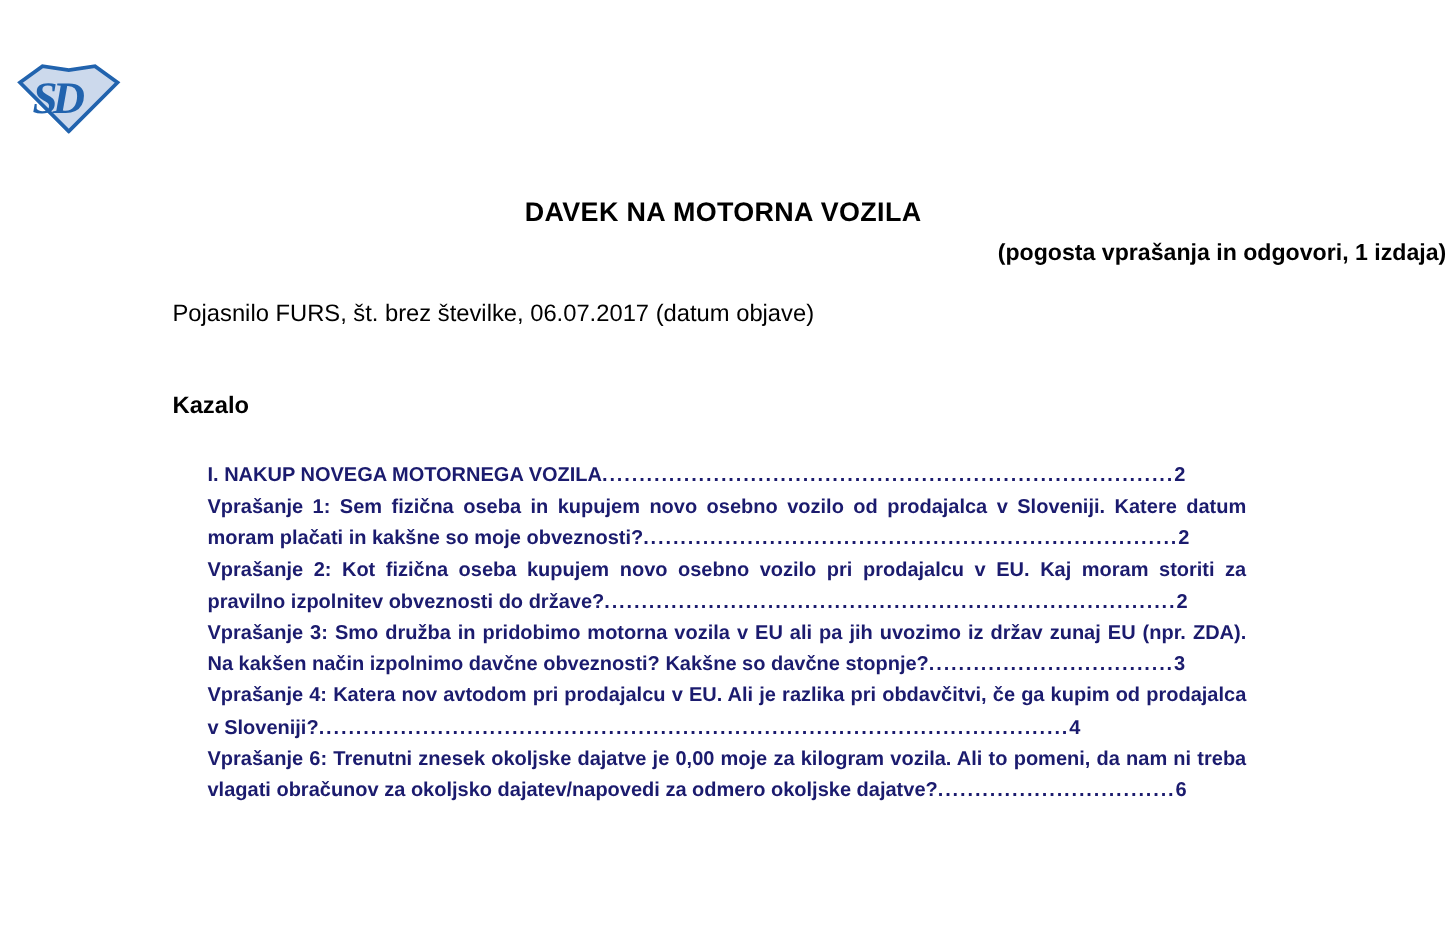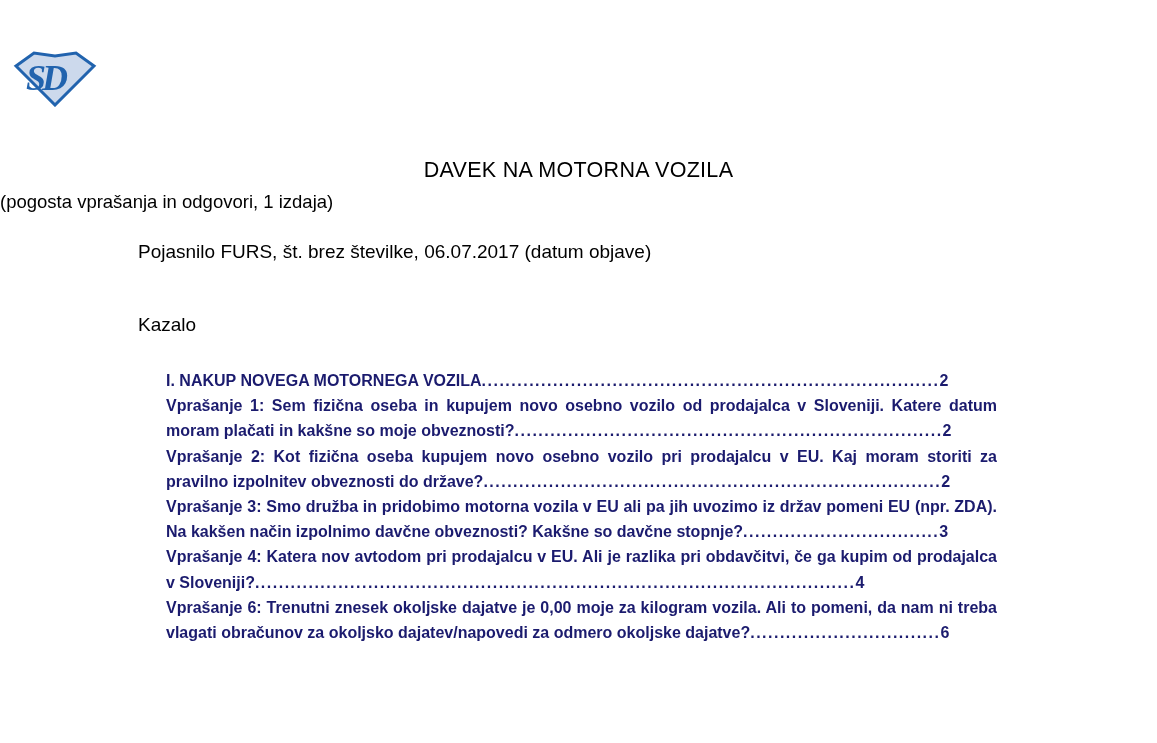--- a/index.html
+++ b/index.html
@@ -23,48 +23,48 @@
     width: 84px;
     height: 58px;
   }
   .doc-title {
     position: absolute;
     top: 158px;
     left: 0;
     width: 1157px;
     text-align: center;
     font-size: 21.5px;
-    font-weight: normal;
+    font-weight: bold;
     letter-spacing: 0.3px;
     white-space: nowrap;
   }
   .doc-subtitle {
     position: absolute;
     top: 191px;
     left: 0;
     width: 1157px;
-    text-align: left;
+    text-align: right;
     font-size: 18.5px;
-    font-weight: normal;
+    font-weight: bold;
     white-space: nowrap;
   }
   .reference-line {
     position: absolute;
     top: 241px;
     left: 138px;
     font-size: 19px;
     font-weight: normal;
     white-space: nowrap;
   }
   .toc-heading {
     position: absolute;
     top: 314px;
     left: 138px;
     font-size: 19px;
-    font-weight: normal;
+    font-weight: bold;
   }
   .toc {
     position: absolute;
     top: 368px;
     left: 166px;
     width: 831px;
     color: var(--toc_text, #1b1b6e);
     font-size: 16px;
     font-weight: bold;
   }
@@ -104,21 +104,21 @@
 
   <div class="toc-heading">Kazalo</div>
 
   <div class="toc">
     <p class="toc-entry"><span class="toc-text">I. NAKUP NOVEGA MOTORNEGA VOZILA</span><span class="toc-dots">.............................................................................</span><span class="toc-page">2</span><span class="toc-end-spacer"></span></p>
 
     <p class="toc-entry"><span class="toc-text">Vprašanje 1: Sem fizična oseba in kupujem novo osebno vozilo od prodajalca v Sloveniji. Katere datum moram plačati in kakšne so moje obveznosti?</span><span class="toc-dots">........................................................................</span><span class="toc-page">2</span><span class="toc-end-spacer"></span></p>
 
     <p class="toc-entry"><span class="toc-text">Vprašanje 2: Kot fizična oseba kupujem novo osebno vozilo pri prodajalcu v EU. Kaj moram storiti za pravilno izpolnitev obveznosti do države?</span><span class="toc-dots">.............................................................................</span><span class="toc-page">2</span><span class="toc-end-spacer"></span></p>
 
-    <p class="toc-entry"><span class="toc-text">Vprašanje 3: Smo družba in pridobimo motorna vozila v EU ali pa jih uvozimo iz držav pomeni EU (npr. ZDA). Na kakšen način izpolnimo davčne obveznosti? Kakšne so davčne stopnje?</span><span class="toc-dots">.................................</span><span class="toc-page">3</span><span class="toc-end-spacer"></span></p>
+    <p class="toc-entry"><span class="toc-text">Vprašanje 3: Smo družba in pridobimo motorna vozila v EU ali pa jih uvozimo iz držav zunaj EU (npr. ZDA). Na kakšen način izpolnimo davčne obveznosti? Kakšne so davčne stopnje?</span><span class="toc-dots">.................................</span><span class="toc-page">3</span><span class="toc-end-spacer"></span></p>
 
     <p class="toc-entry"><span class="toc-text">Vprašanje 4: Katera nov avtodom pri prodajalcu v EU. Ali je razlika pri obdavčitvi, če ga kupim od prodajalca v Sloveniji?</span><span class="toc-dots">.....................................................................................................</span><span class="toc-page">4</span><span class="toc-end-spacer"></span></p>
 
 
     <p class="toc-entry"><span class="toc-text">Vprašanje 6: Trenutni znesek okoljske dajatve je 0,00 moje za kilogram vozila. Ali to pomeni, da nam ni treba vlagati obračunov za okoljsko dajatev/napovedi za odmero okoljske dajatve?</span><span class="toc-dots">................................</span><span class="toc-page">6</span><span class="toc-end-spacer"></span></p>
 
   </div>
 
 </div>
 

